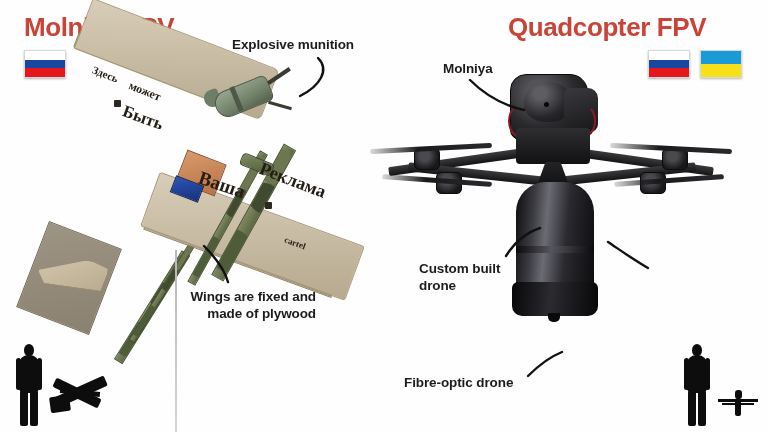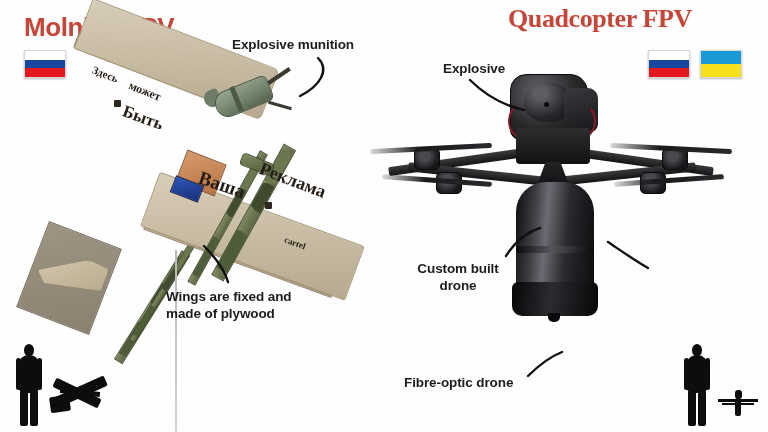--- a/index.html
+++ b/index.html
@@ -20,21 +20,21 @@
   .panel-title {
     position: absolute;
     font-family: "Liberation Sans", sans-serif;
     font-weight: bold;
     font-size: 26px;
     letter-spacing: -0.4px;
     color: #c94437;
     white-space: nowrap;
   }
   #title-left  { left: 24px;  top: 12px; }
-  #title-right { left: 508px; top: 4px; font-family: Liberation Serif, serif; }
+  #title-right { left: 508px; top: 12px; }
 
   
   .flag {
     position: absolute;
     width: 42px; height: 28px;
     border: 1px solid #d8d8d8;
     box-shadow: 0 1px 2px rgba(0,0,0,0.28);
     overflow: hidden;
   }
   .flag .band { width: 100%; height: 33.34%; }
@@ -51,23 +51,23 @@
   .callout {
     position: absolute;
     font-family: "Liberation Sans", sans-serif;
     font-weight: bold;
     font-size: 13.5px;
     line-height: 1.28;
     color: #1c1c1c;
     letter-spacing: -0.1px;
   }
   #lbl-explosive  { left: 232px; top: 36px; white-space: nowrap; }
-  #lbl-wings      { left: 166px; top: 288px; width: 150px; }
+  #lbl-wings      { left: 166px; top: 288px; width: 150px; text-align: right; }
   #lbl-munition   { left: 443px; top: 60px; white-space: nowrap; }
-  #lbl-custom     { left: 398px; top: 260px; width: 120px; text-align: center; }
+  #lbl-custom     { left: 419px; top: 260px; width: 120px; text-align: left; }
   #lbl-canister   { left: 654px; top: 262px; width: 112px; }
   #lbl-fo-cable   { left: 404px; top: 374px; white-space: nowrap; }
 
   
   #leaders {
     position: absolute; left: 0; top: 0;
     width: 768px; height: 432px;
     pointer-events: none;
   }
 
@@ -514,21 +514,21 @@
       <path d="M506 256 C516 240 528 232 540 228"></path>
 
       <path d="M648 268 C634 260 620 250 608 242"></path>
 
       <path d="M528 376 C540 364 552 356 562 352"></path>
     </g>
   </svg>
 
   <div class="callout" id="lbl-explosive">Explosive munition</div>
   <div class="callout" id="lbl-wings">Wings are fixed and made of plywood</div>
-  <div class="callout" id="lbl-munition">Explosive</div>
+  <div class="callout" id="lbl-munition">Molniya</div>
   <div class="callout" id="lbl-custom">Custom built drone</div>
   <div class="callout" id="lbl-fo-cable">Fibre-optic drone</div>
 
   <div class="scale-group" id="scale-left">
     <div class="human" style="position:absolute; left:0; top:0;">
       <div class="head"></div>
         <div class="torso"></div>
       <div class="armL"></div>
         <div class="armR"></div>
       <div class="legL"></div>

